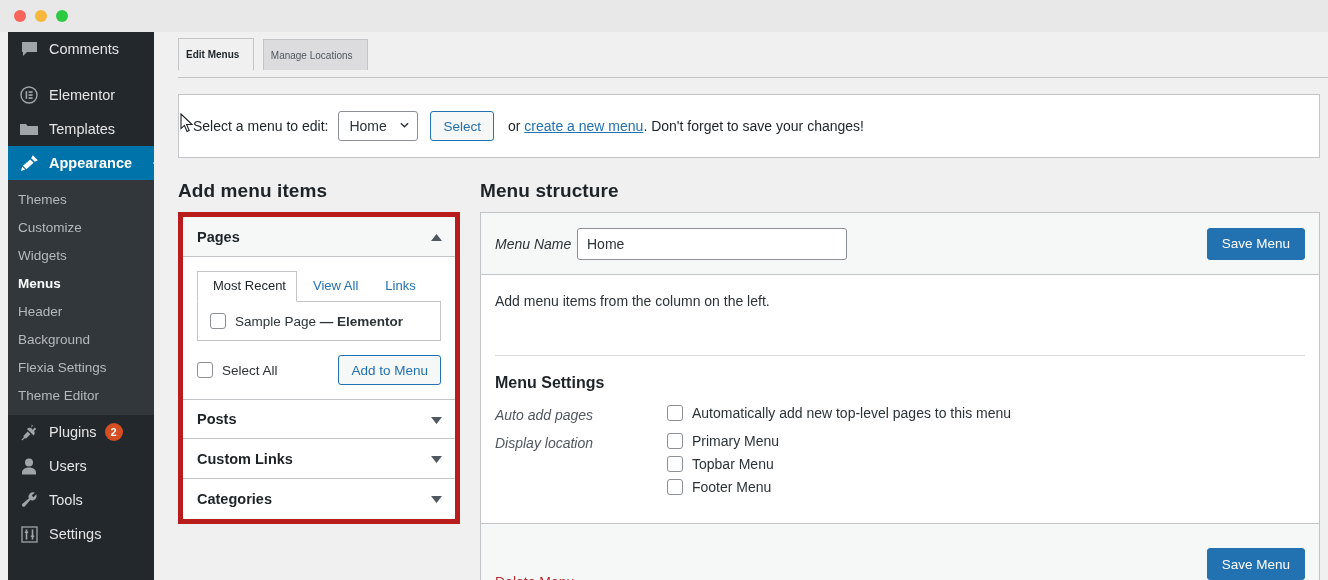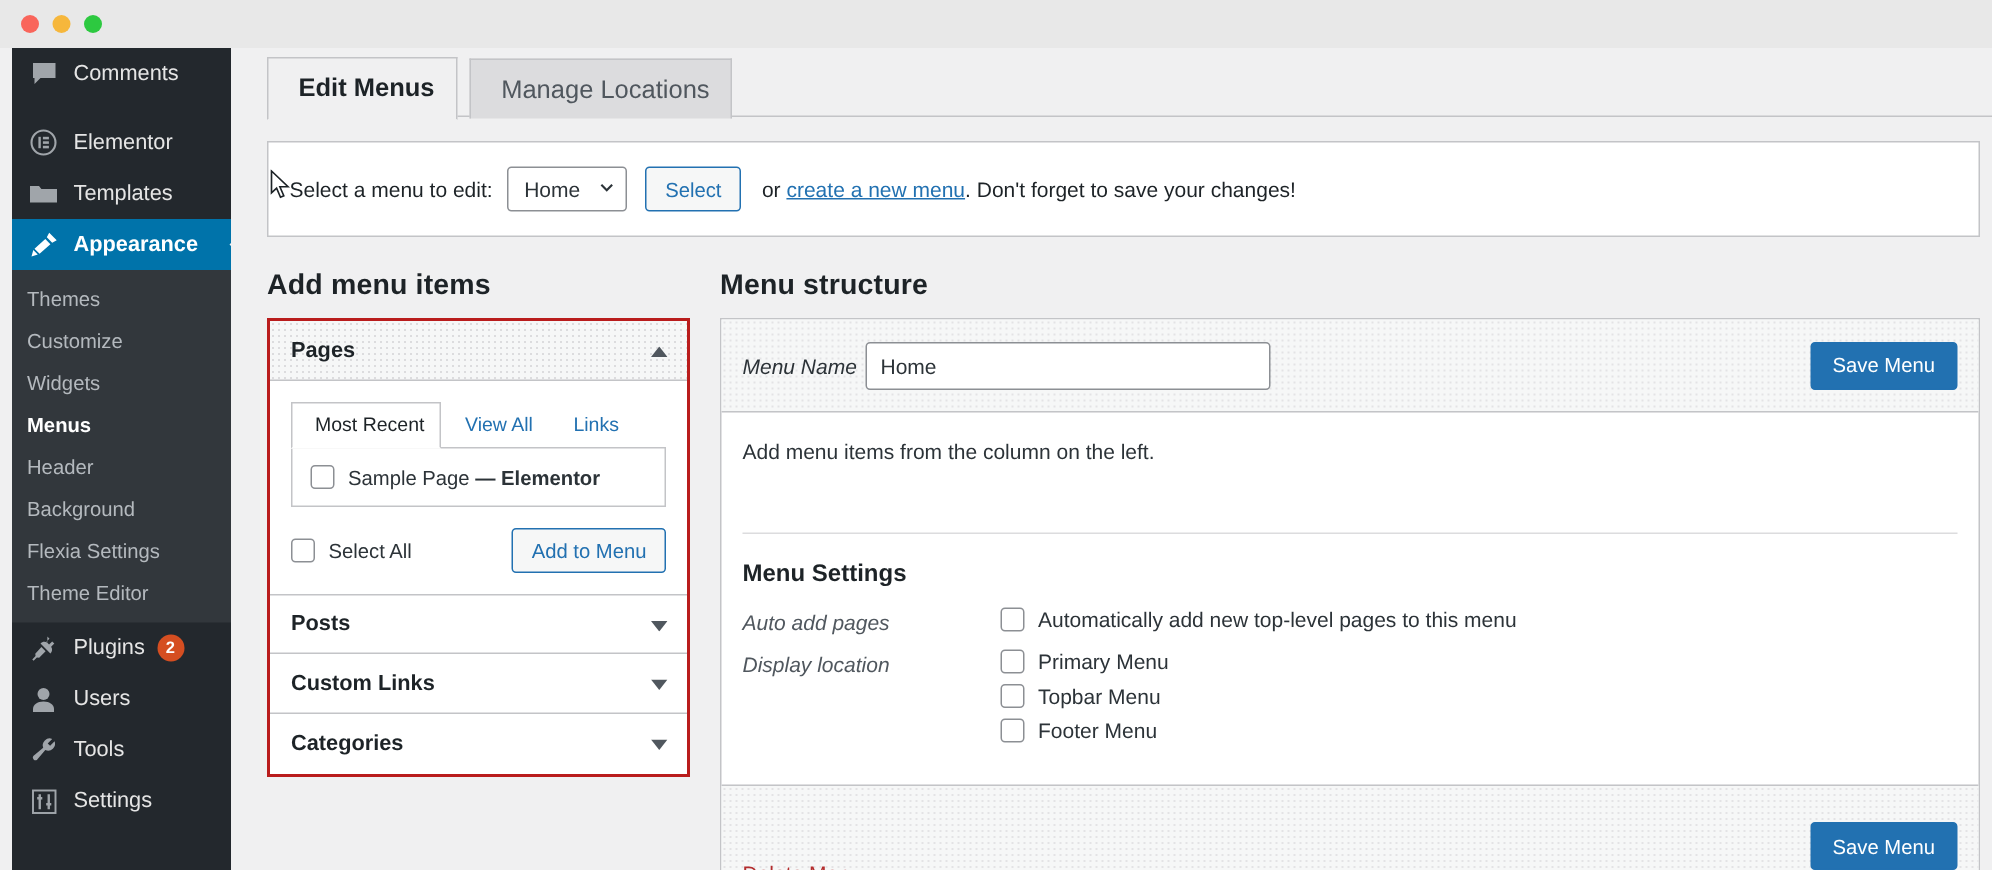--- a/index.html
+++ b/index.html
@@ -72,22 +72,22 @@
 
   .tabbar {
     position: relative; height: 40px; margin: 6px 0 0 24px;
   }
   .tabbar::after {
     content: ""; position: absolute; left: 0; bottom: 0; width: 1150px;
     height: 1px; background: #c3c4c7;
   }
   .tab {
     position: relative; z-index: 2; display: inline-block;
-    padding: 10px 14px 9px 20px; margin-right: 4px;
-    font-size: 17px; color: #50575e;
+    padding: 10px 14px 9px 7px; margin-right: 4px;
+    font-size: 10px; color: #50575e;
     border: 1px solid #c3c4c7; border-bottom: none;
     background: #dcdcde; cursor: pointer; vertical-align: bottom;
   }
   .tab.active {
     background: #f0f0f1; color: #1d2327; font-weight: bold;
     border-bottom: 1px solid #f0f0f1; margin-bottom: -1px;
     padding-bottom: 10px;
   }
 
   .notice {
@@ -120,21 +120,21 @@
 
   
   .cols { margin: 22px 0 0 24px; display: flex; gap: 0; }
   .colA { width: 282px; margin-right: 20px; }
   .colB { width: 840px; }
   .colhead {
     font-size: 19px; font-weight: bold; color: #1d2327;
     margin-bottom: 10px; letter-spacing: .1px;
   }
 
-  .panel { border: 2px solid #b91c1c; background: #fff; }
+  .panel { border: 5px solid #b91c1c; background: #fff; }
   .acc-head {
     position: relative; height: 40px; display: flex; align-items: center;
     padding: 0 14px; background: #f6f7f7;
     background-image: radial-gradient(#dcdcde 0.5px, transparent 0.5px);
     background-size: 4px 4px;
     border-bottom: 1px solid #c3c4c7; cursor: pointer;
   }
   .acc-head.plain { background: #fff; background-image: none; }
   .acc-head .t { font-size: 14.5px; font-weight: bold; color: #1d2327; }
   .acc-head .arrow { position: absolute; right: 13px; top: 17px; }

